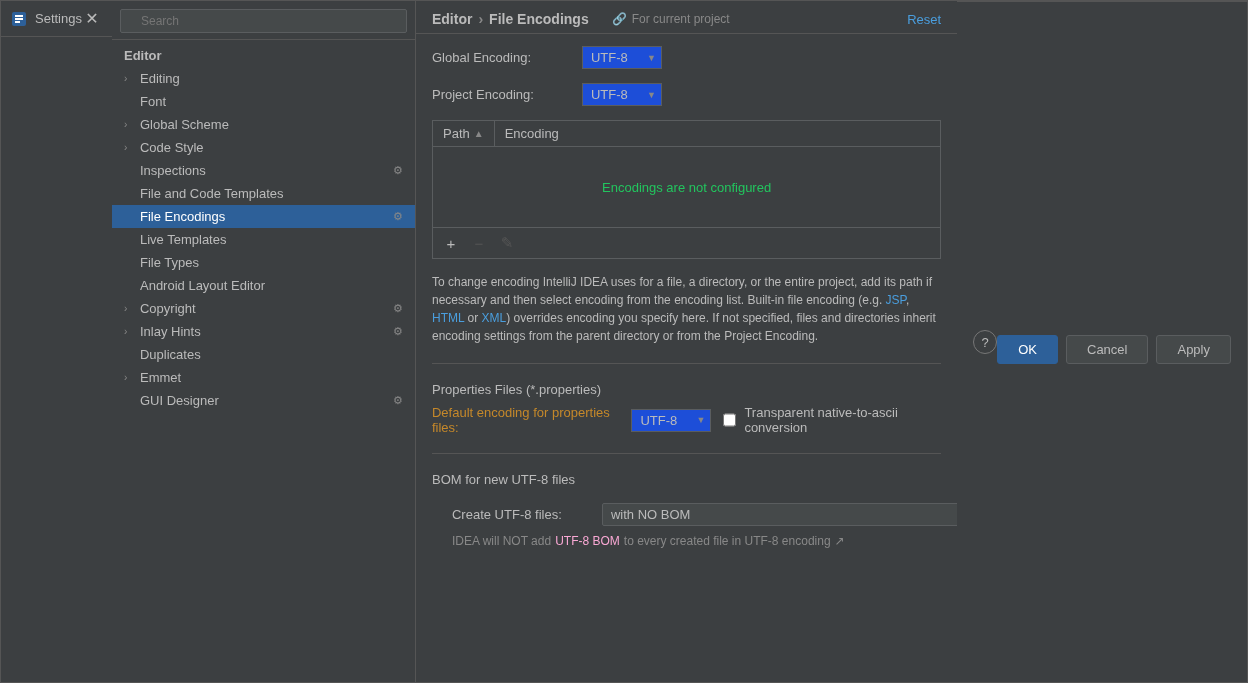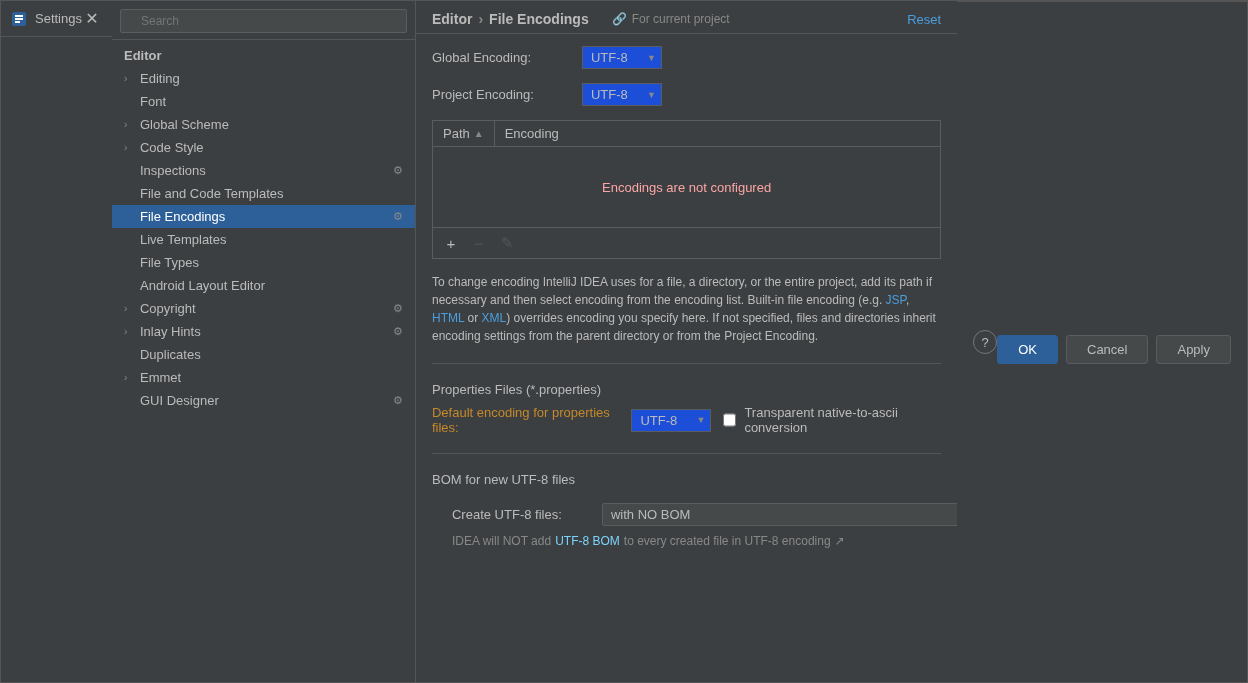--- a/index.html
+++ b/index.html
@@ -260,21 +260,21 @@
       width: 480px;
     }
 
     .sort-icon { font-size: 10px; color: #888; }
 
     .table-body {
       height: 80px;
       display: flex;
       align-items: center;
       justify-content: center;
-      color: #fca5a5;
+      color: #22c55e;
       font-size: 13px;
     }
 
     .table-toolbar {
       display: flex;
       align-items: center;
       gap: 4px;
       padding: 4px 6px;
       border-top: 1px solid #5a5d5f;
     }
@@ -356,21 +356,21 @@
 
     .bom-info {
       color: #888;
       font-size: 12px;
       padding-left: 20px;
       display: flex;
       align-items: center;
       gap: 4px;
     }
 
-    .bom-info-link { color: #7dd3fc; text-decoration: none; }
+    .bom-info-link { color: #f9a8d4; text-decoration: none; }
 
     .bottom-bar {
       border-top: 1px solid #555;
       padding: 10px 16px;
       display: flex;
       align-items: center;
       justify-content: space-between;
       flex-shrink: 0;
     }
 

